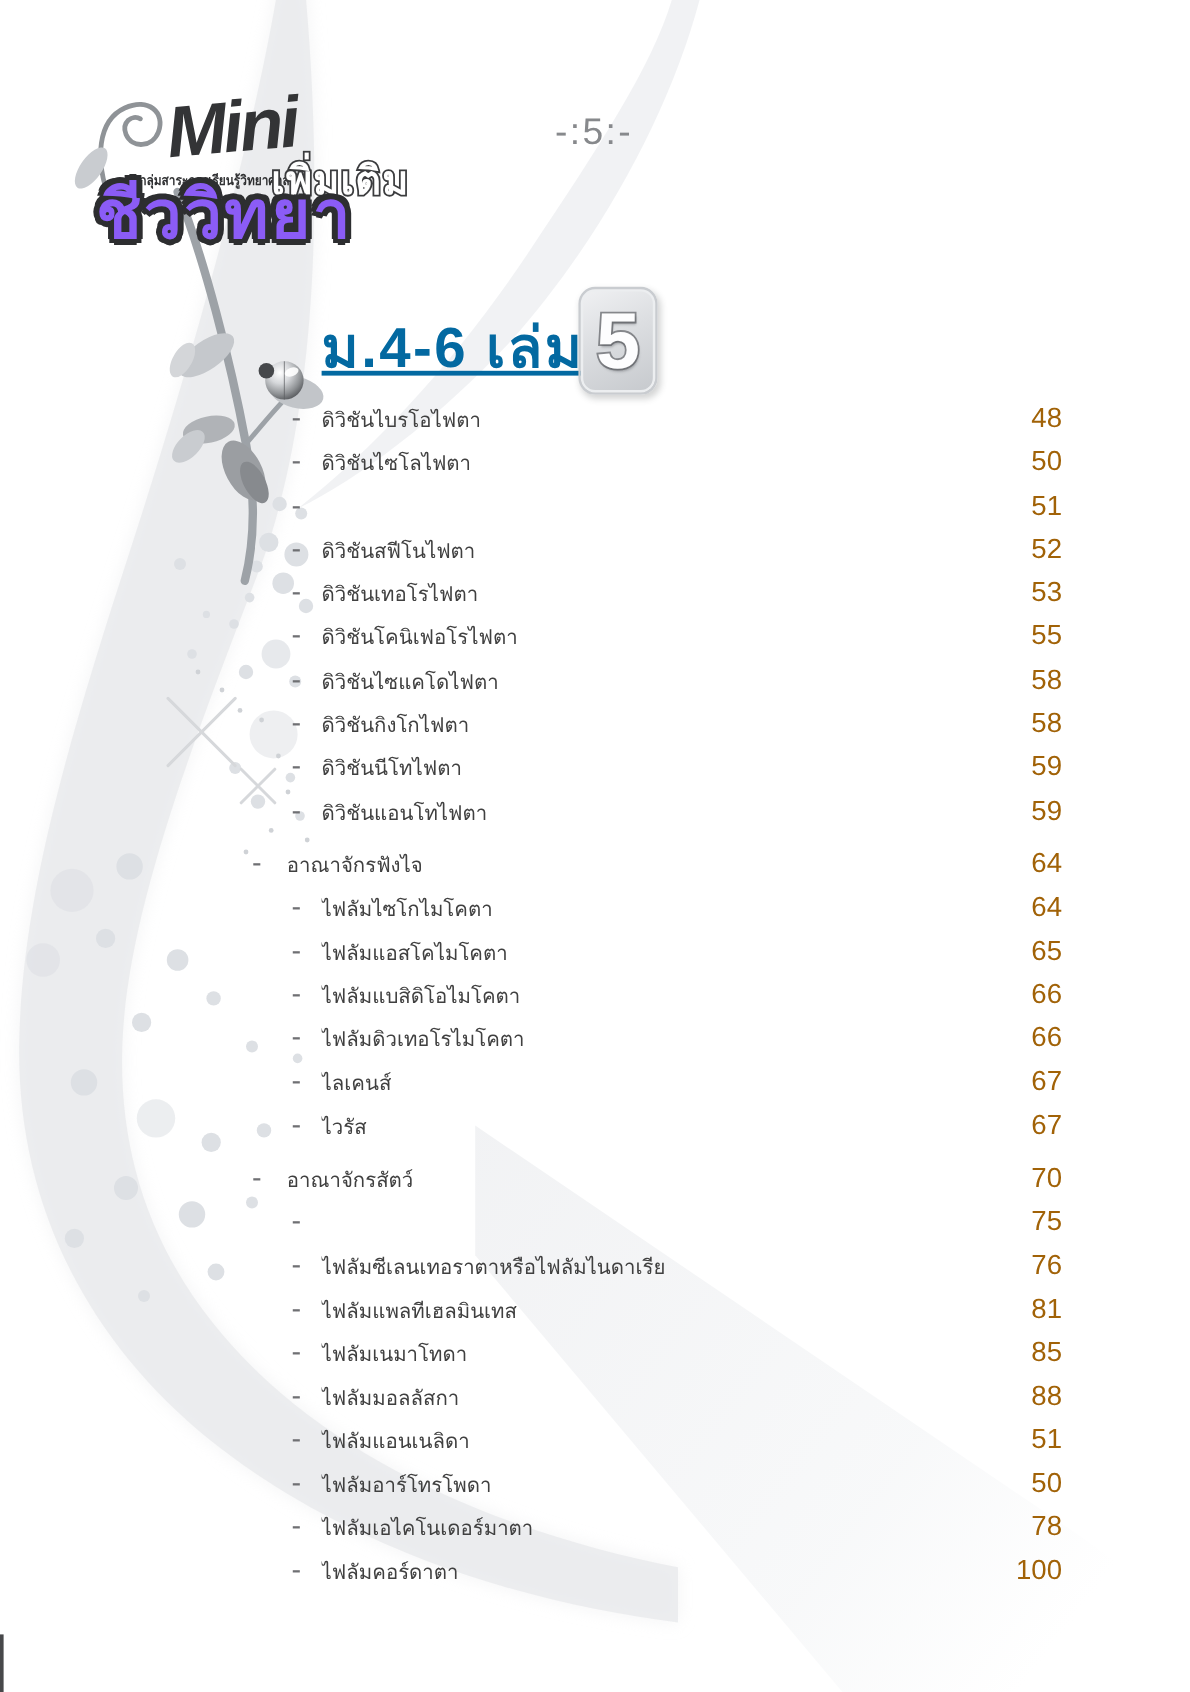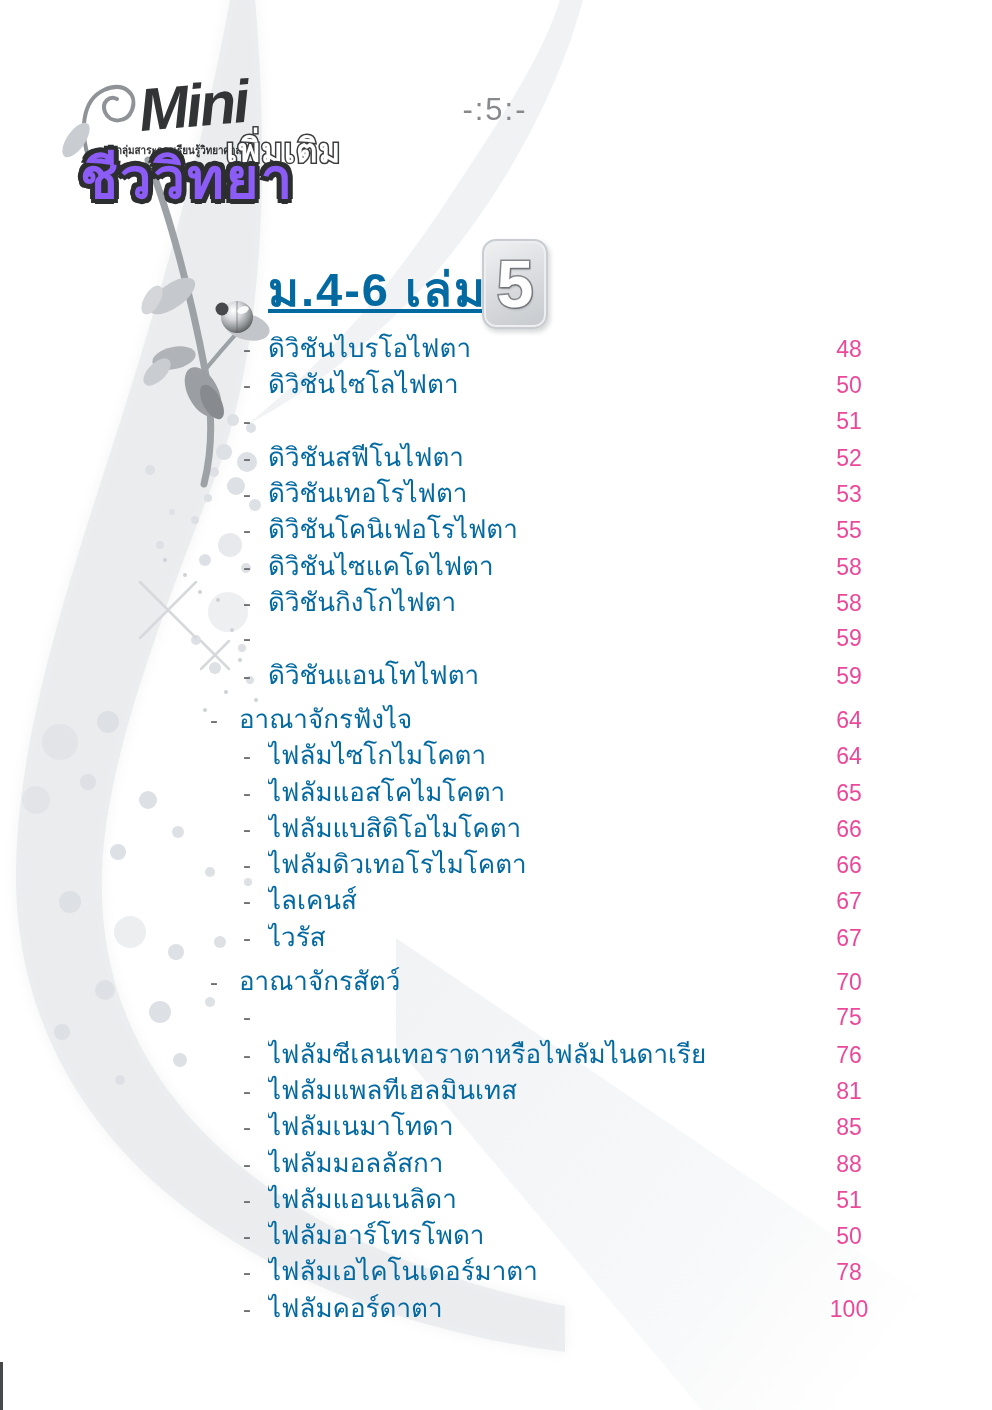--- a/index.html
+++ b/index.html
@@ -36,23 +36,23 @@
     -webkit-text-stroke:3px #85878b;paint-order:stroke fill;
     text-shadow:1px 2px 2px rgba(70,72,76,.35);}
 
   
   .toc{left:205px;top:330px;width:680px;}
   .toc-row{display:flex;align-items:baseline;height:36.3px;line-height:36.3px;white-space:nowrap;}
   .toc-row.lvl1{margin-top:8px;}
   .toc-row.lvl1 .toc-dash{padding-left:5px;width:29px;}
   .toc-row.lvl2 .toc-dash{padding-left:38px;width:25px;}
   .toc-dash{flex:0 0 auto;box-sizing:content-box;font-size:24px;color:#6f7073;}
-  .toc-label{flex:0 1 auto;font-size:26px;color:#0369a1;overflow:hidden;text-align:right;}
+  .toc-label{flex:0 1 auto;font-size:17px;color:#404040;overflow:hidden;text-align:right;}
   .toc-fill{flex:1 1 auto;}
-  .toc-page{flex:0 0 auto;width:72px;text-align:center;font-size:23px;color:#ec4899;}
+  .toc-page{flex:0 0 auto;width:72px;text-align:right;font-size:23px;color:#a16207;}
 
   .edge-mark{left:0;top:1362px;width:3px;height:48px;background:#47484a;z-index:3;}
 </style>
 </head>
 <body>
 
 <div class="page">
 
   <svg class="decor" width="992" height="1410" viewBox="0 0 992 1410">
     <defs>
@@ -219,20 +219,21 @@
     <span class="toc-page">58</span>
   </div>
       <div class="toc-row lvl2">
     <span class="toc-dash">-</span>
     <span class="toc-label">ดิวิชันกิงโกไฟตา</span>
     <span class="toc-fill"></span>
     <span class="toc-page">58</span>
   </div>
       <div class="toc-row lvl2">
     <span class="toc-dash">-</span>
+    <span class="toc-label">ดิวิชันนีโทไฟตา</span>
     <span class="toc-fill"></span>
     <span class="toc-page">59</span>
   </div>
       <div class="toc-row lvl2">
     <span class="toc-dash">-</span>
     <span class="toc-label">ดิวิชันแอนโทไฟตา</span>
     <span class="toc-fill"></span>
     <span class="toc-page">59</span>
   </div>
       <div class="toc-row lvl1">

